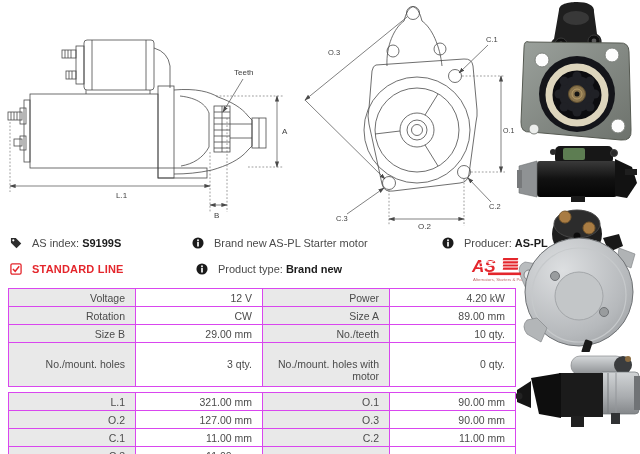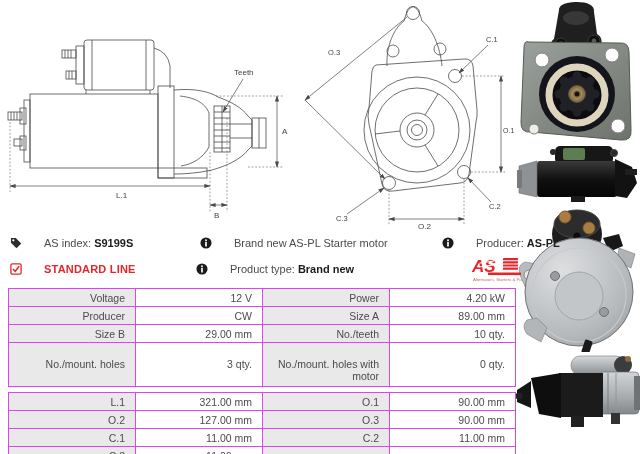--- a/index.html
+++ b/index.html
@@ -1,21 +1,21 @@
 <!DOCTYPE html>
 <html><head>
 <meta charset="utf-8">
 <style>
   html,body{margin:0;padding:0;background:#fff;}
   .page{position:relative;width:640px;height:454px;background:#fff;overflow:hidden;
         font-family:"Liberation Sans",sans-serif;}
   svg text{font-family:"Liberation Sans",sans-serif;}
 
   
-  .info-item{position:absolute;display:flex;align-items:center;gap:22px;
+  .info-item{position:absolute;display:flex;align-items:center;gap:10px;
              font-size:11px;color:#4a4a4a;white-space:nowrap;}
   .info-item b{color:#1c1c1c;}
   .badge-standard{color:#e4262c;font-weight:bold;letter-spacing:.2px;}
   .iicon{width:12px;height:12px;flex:0 0 12px;}
 
   
   .table-wrap{position:absolute;left:8px;top:288px;}
   table.spec{border-collapse:collapse;table-layout:fixed;width:507px;}
   table.spec.g2{margin-top:5px;}
   table.spec td{border:1px solid #d946ef;font-size:10.5px;color:#4b4b4b;
@@ -279,21 +279,21 @@
     <svg class="iicon" viewBox="0 0 13 13">
       <path d="M1,1 h5.2 l6,6 -5.2,5.2 -6,-6 Z" fill="#2d2d2d"></path>
       <circle cx="3.6" cy="3.6" r="1.2" fill="#fff"></circle>
     </svg>
     <span>
       <span>AS index:</span>
       <b>S9199S</b>
     </span>
   </div>
 
-  <div class="info-item" style="left:200px;top:237px;justify-content:flex-end;">
+  <div class="info-item" style="left:192px;top:237px;justify-content:flex-end;">
     <svg class="iicon" viewBox="0 0 13 13">
       <circle cx="6.5" cy="6.5" r="6" fill="#1b1b1b"></circle>
       <rect x="5.6" y="5.3" width="1.8" height="5" fill="#fff"></rect>
       <rect x="5.6" y="2.6" width="1.8" height="1.9" fill="#fff"></rect>
     </svg>
     <span>Brand new AS-PL Starter motor</span>
   </div>
 
   <div class="info-item" style="left:442px;top:237px;text-align:center;">
     <svg class="iicon" viewBox="0 0 13 13">
@@ -350,21 +350,21 @@
           <col style="width:126px">
         </colgroup>
       <tbody>
         <tr>
           <td class="lbl">Voltage</td>
           <td>12 V</td>
           <td class="lbl">Power</td>
           <td>4.20 kW</td>
         </tr>
         <tr>
-          <td class="lbl">Producer</td>
+          <td class="lbl">Rotation</td>
           <td>CW</td>
           <td class="lbl">Size A</td>
           <td>89.00 mm</td>
         </tr>
         <tr>
           <td class="lbl">Size B</td>
           <td>29.00 mm</td>
           <td class="lbl">No./teeth</td>
           <td>10 qty.</td>
         </tr>

